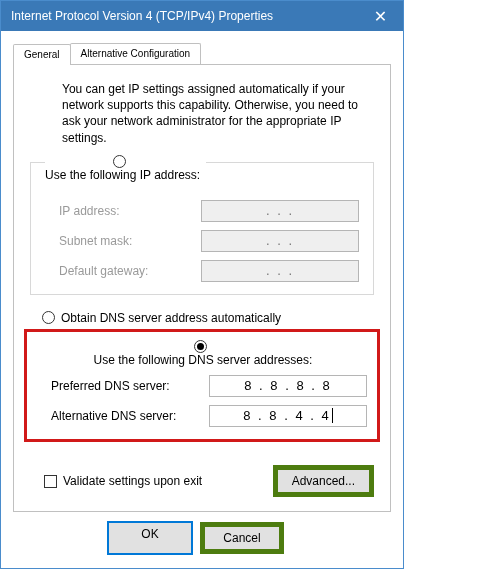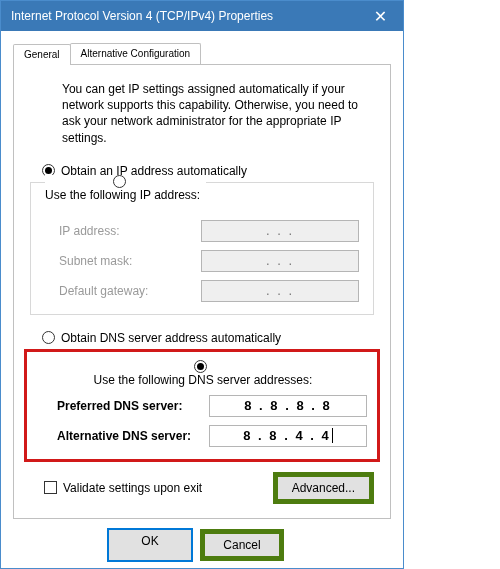--- a/index.html
+++ b/index.html
@@ -20,21 +20,21 @@
   .group { border: 1px solid #d8d8d8; margin: 0 0 14px 0; padding: 0 14px 12px 14px; position: relative; }
   .group-legend-row { position: relative; top: -10px; margin-bottom: -4px; }
   .group .radio-row { margin-left: 0; }
   .field-row { display: flex; align-items: center; margin: 8px 0 0 14px; }
   .field-label { flex: 1; }
   .ip-input { width: 158px; height: 22px; border: 1px solid #b5b5b5; background: #fff; display: flex; align-items: center; justify-content: center; letter-spacing: 2px; font-family: "Courier New", monospace; font-size: 13px; }
   .ip-input.disabled { background: #efefef; color: #777; }
   .disabled-text { color: #9a9a9a; }
   .highlight { border: 3px solid #d11919; padding: 6px 10px 12px 10px; margin: 0 -6px 10px -6px; }
   .highlight .radio-row { margin-left: 2px; margin-top: 2px; flex-direction: column; }
-  .highlight .field-row { margin-left: 20px; font-weight: bold; }
+  .highlight .field-row { margin-left: 14px; }
   .cursor { border-right: 1px solid #000; padding-right: 1px; animation: blink 1s steps(1) infinite; }
   @keyframes blink { 50% { border-color: transparent; } }
   .bottom-row { display: flex; align-items: center; margin-top: auto; }
   .checkbox { width: 13px; height: 13px; border: 1px solid #333; margin: 0 6px 0 14px; }
   .btn { font-size: 12px; border: 5px solid #4d7c0f; background: #e1e1e1; padding: 4px 14px; min-width: 84px; text-align: center; cursor: default; }
   .footer { display: flex; justify-content: center; gap: 8px; padding: 10px 12px 0 0; }
   .btn.primary { border: 1px solid #0078d7; outline: 1px solid #0078d7; }
 </style>
 </head>
 <body>
@@ -45,24 +45,20 @@
     <div class="close">✕</div>
   </div>
   <div class="client">
     <div class="tabstrip">
       <div class="tab active"><span>General</span></div>
       <div class="tab"><span>Alternative Configuration</span></div>
     </div>
     <div class="panel">
       <div class="intro">You can get IP settings assigned automatically if your network supports this capability. Otherwise, you need to ask your network administrator for the appropriate IP settings.</div>
 
-      <div class="radio-row">
-        <span class="radio-outer checked"></span>
-        <span>Obtain an IP address automatically</span>
-      </div>
 
       <div class="group">
         <div class="group-legend-row">
           <div class="radio-row" style="background:#fff; display:inline-flex; padding-right:6px;flex-direction:column;">
             <span class="radio-outer"></span>
             <span>Use the following IP address:</span>
           </div>
         </div>
         <div class="field-row">
           <span class="field-label disabled-text">IP address:</span>

